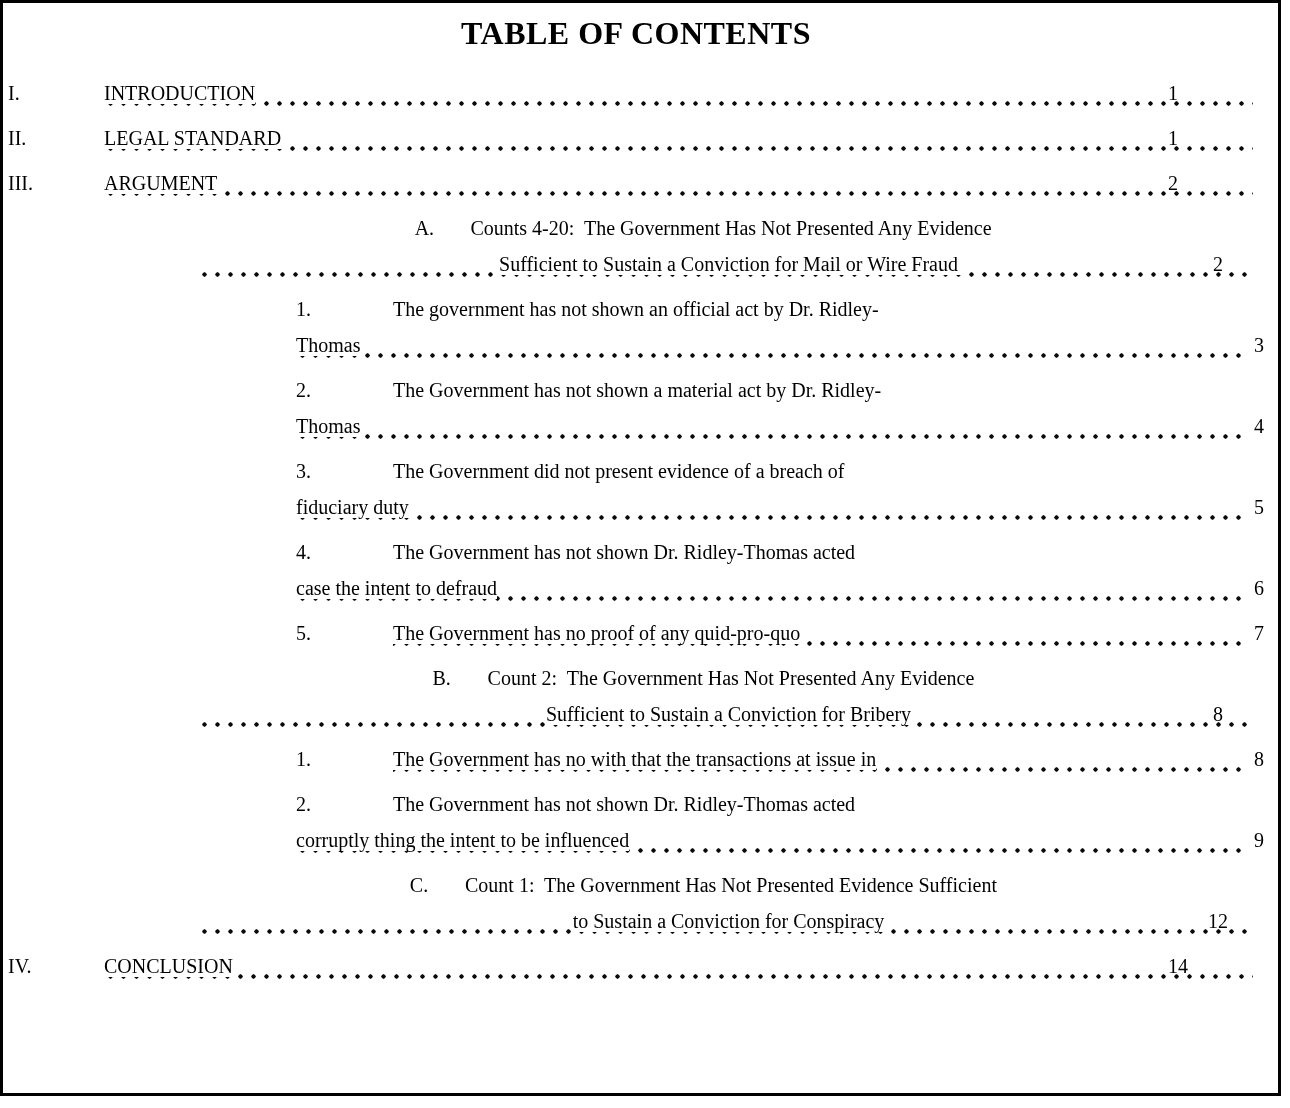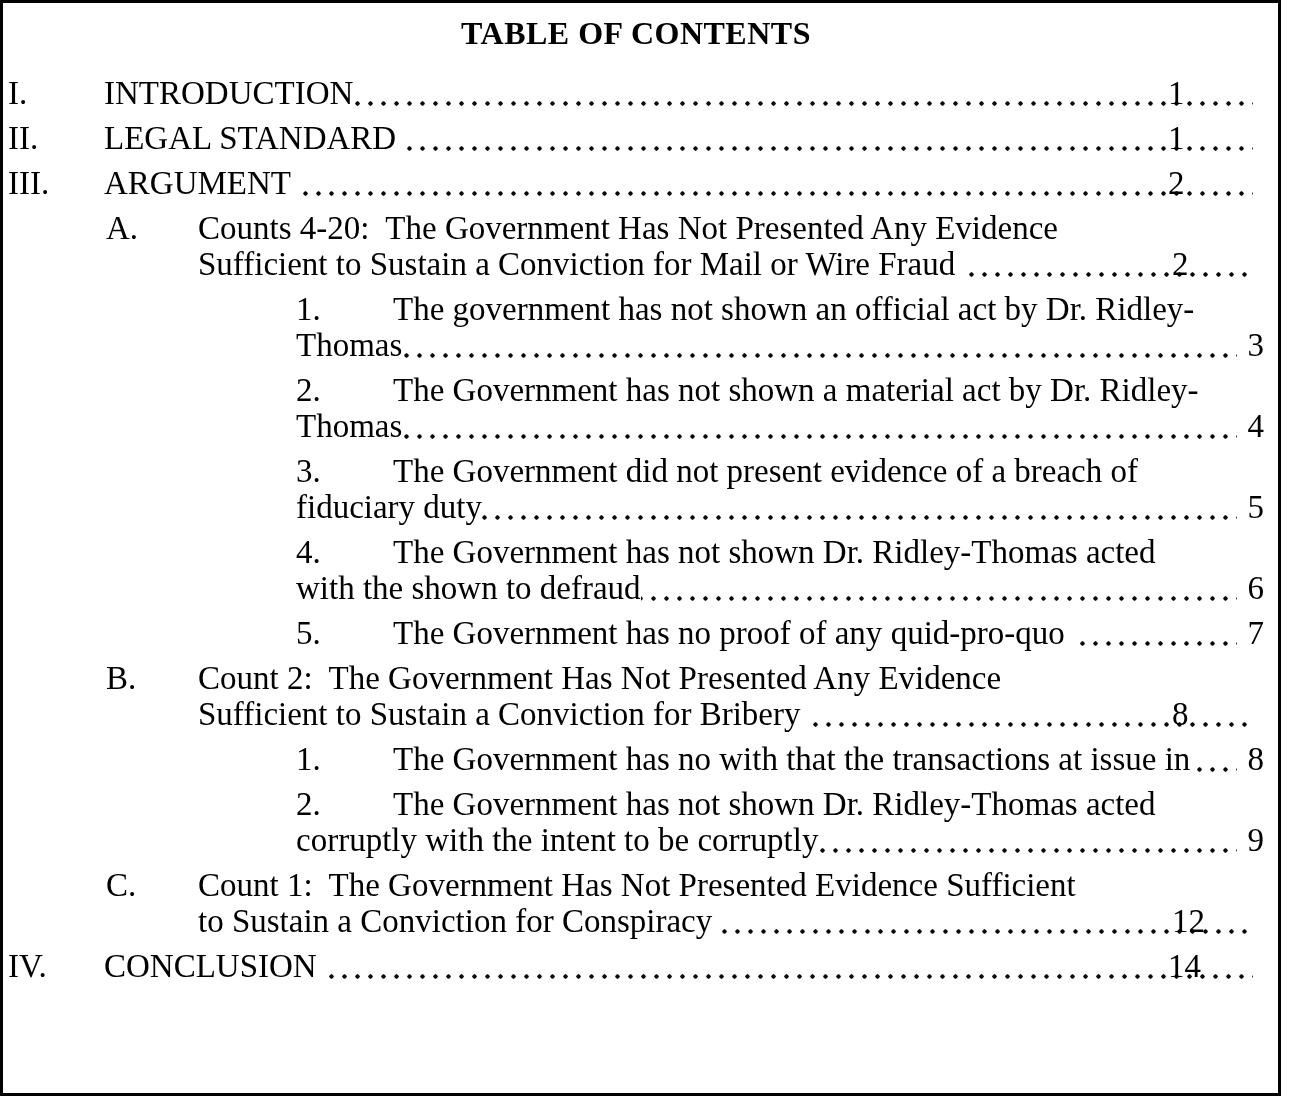--- a/index.html
+++ b/index.html
@@ -23,21 +23,21 @@
     font-size: 32px;
     line-height: 36px;
     font-weight: bold;
     text-align: center;
     letter-spacing: 0.5px;
     margin: 4px 0 24px 0;
   }
   .entries { }
   .entry {
     position: relative;
-    font-size: 33px;
+    font-size: 20px;
     line-height: 36px;
     margin-bottom: 9px;
     text-align: left;
     
     background-image: radial-gradient(circle, #0a0a0a 1.9px, rgba(0,0,0,0) 2.4px);
     background-size: 13px 13px;
     background-repeat: repeat-x;
     background-position: 0 calc(100% - 1px);
   }
   .entry .marker {
@@ -54,40 +54,40 @@
     right: 0;
     bottom: 0;
     background: #ffffff;
     padding-left: 11px;
     line-height: 36px;
   }
   
   .lvl1 { margin-left: 96px; text-indent: -96px; }
   .lvl1 .marker { width: 96px; }
   
-  .lvl2 { margin-left: 190px; text-indent: -92px; }
+  .lvl2 { margin-left: 190px; text-indent: -92px; text-align: center; }
   .lvl2 .marker { width: 92px; }
   
   .lvl3 { margin-left: 288px; }
   .lvl3 .marker { width: 97px; }
 </style>
 </head>
 <body>
 
 <div class="doc">
   <h1 class="title">TABLE OF CONTENTS</h1>
   <div class="entries">
       <div class="entry lvl1"><span class="marker">I.</span><span class="text"><span class="seg">INTRODUCTION</span></span><span class="page">1</span></div>
       <div class="entry lvl1"><span class="marker">II.</span><span class="text"><span class="seg">LEGAL STANDARD&nbsp;</span></span><span class="page">1</span></div>
       <div class="entry lvl1"><span class="marker">III.</span><span class="text"><span class="seg">ARGUMENT&nbsp;</span></span><span class="page">2</span></div>
       <div class="entry lvl2"><span class="marker">A.</span><span class="text"><span class="seg">Counts 4-20:&nbsp; The Government Has Not Presented Any Evidence</span><br><span class="seg">Sufficient to Sustain a Conviction for Mail or Wire Fraud&nbsp;</span></span><span class="page">2</span></div>
       <div class="entry lvl3"><span class="marker">1.</span><span class="text"><span class="seg">The government has not shown an official act by Dr. Ridley-</span><br><span class="seg">Thomas</span></span><span class="page">3</span></div>
       <div class="entry lvl3"><span class="marker">2.</span><span class="text"><span class="seg">The Government has not shown a material act by Dr. Ridley-</span><br><span class="seg">Thomas</span></span><span class="page">4</span></div>
       <div class="entry lvl3"><span class="marker">3.</span><span class="text"><span class="seg">The Government did not present evidence of a breach of</span><br><span class="seg">fiduciary duty</span></span><span class="page">5</span></div>
-      <div class="entry lvl3"><span class="marker">4.</span><span class="text"><span class="seg">The Government has not shown Dr. Ridley-Thomas acted</span><br><span class="seg">with the shown to defraud</span></span><span class="page">6</span></div>
+      <div class="entry lvl3"><span class="marker">4.</span><span class="text"><span class="seg">The Government has not shown Dr. Ridley-Thomas acted</span><br><span class="seg">case the intent to defraud</span></span><span class="page">6</span></div>
       <div class="entry lvl3"><span class="marker">5.</span><span class="text"><span class="seg">The Government has no proof of any </span><span class="seg it">quid-pro-quo</span><span class="seg">&nbsp;</span></span><span class="page">7</span></div>
       <div class="entry lvl2"><span class="marker">B.</span><span class="text"><span class="seg">Count 2:&nbsp; The Government Has Not Presented Any Evidence</span><br><span class="seg">Sufficient to Sustain a Conviction for Bribery&nbsp;</span></span><span class="page">8</span></div>
       <div class="entry lvl3"><span class="marker">1.</span><span class="text"><span class="seg">The Government has no with that the transactions at issue in</span><br></span><span class="page">8</span></div>
-      <div class="entry lvl3"><span class="marker">2.</span><span class="text"><span class="seg">The Government has not shown Dr. Ridley-Thomas acted</span><br><span class="seg">corruptly with the intent to be corruptly</span></span><span class="page">9</span></div>
+      <div class="entry lvl3"><span class="marker">2.</span><span class="text"><span class="seg">The Government has not shown Dr. Ridley-Thomas acted</span><br><span class="seg">corruptly thing the intent to be influenced</span></span><span class="page">9</span></div>
       <div class="entry lvl2"><span class="marker">C.</span><span class="text"><span class="seg">Count 1:&nbsp; The Government Has Not Presented Evidence Sufficient</span><br><span class="seg">to Sustain a Conviction for Conspiracy&nbsp;</span></span><span class="page">12</span></div>
       <div class="entry lvl1"><span class="marker">IV.</span><span class="text"><span class="seg">CONCLUSION&nbsp;</span></span><span class="page">14</span></div>
     </div>
 </div>
 
 </body></html>

